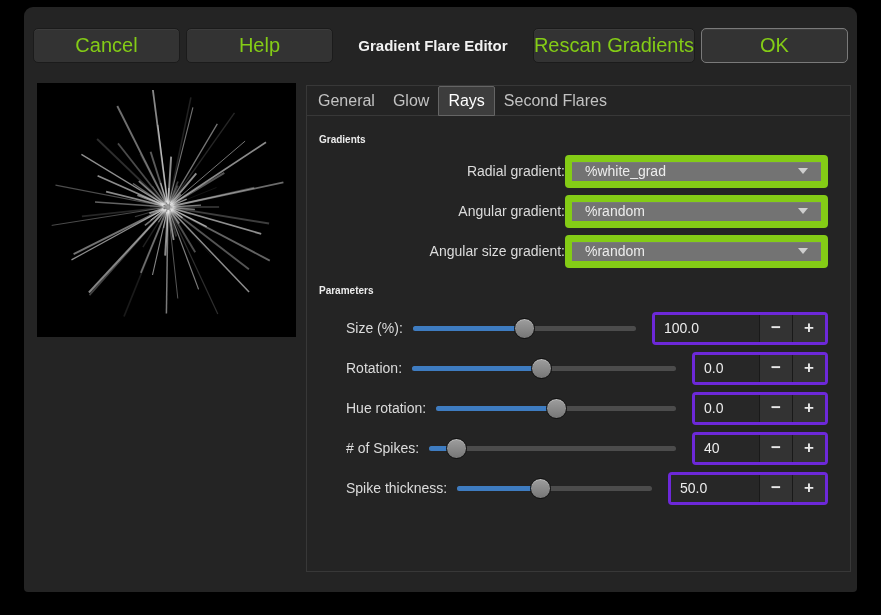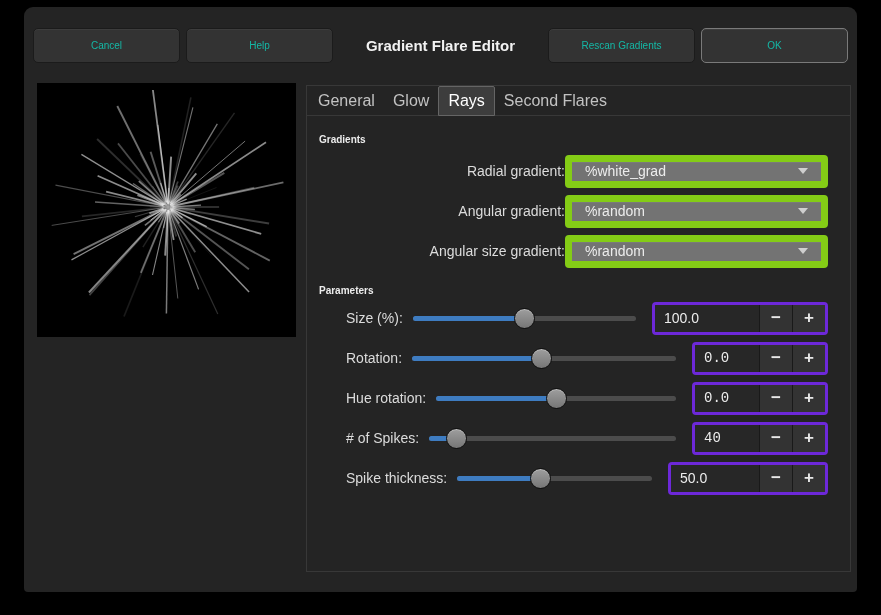--- a/index.html
+++ b/index.html
@@ -10,21 +10,21 @@
     font-family:"Liberation Sans", sans-serif;
   }
   .window {
     position:absolute; left:24px; top:7px; width:833px; height:585px;
     background:#242424; border-radius:9px 9px 4px 4px;
   }
   
   .header { display:flex; align-items:center; gap:6px; padding:21px 9px 0 9px; }
   .btn {
     height:35px; min-width:147px; background:#333333;
-    border:1px solid #1b1b1b; border-radius:5px; color:#14b8a6; font-size:10px;
+    border:1px solid #1b1b1b; border-radius:5px; color:#84cc16; font-size:20px;
     display:flex; align-items:center; justify-content:center; cursor:pointer;
     box-shadow:inset 0 1px 0 rgba(255,255,255,0.05);
   }
   .btn.ok { border-color:#7a7a7a; }
   .title { flex:1; text-align:center; color:#f2f2f2; font-weight:700; font-size:15px; }
   
   .preview { position:absolute; left:13px; top:76px; width:259px; height:254px; background:#000; }
   .preview svg { display:block; width:100%; height:100%; }
   
   .notebook {
@@ -35,21 +35,21 @@
   .tab {
     padding:0 9px; display:flex; align-items:center; font-size:16px;
     color:#c2c2c2; cursor:pointer; white-space:nowrap;
   }
   .tab.active {
     background:#3d3d3d; color:#ffffff; border:1px solid #656565;
     margin-bottom:-1px; border-radius:2px 2px 0 0;
   }
   .content { padding:12px 22px 0 12px; }
   .section-heading { font-size:10px; font-weight:700; color:#ececec; margin:6px 0 6px 0; }
-  .section-heading.params { margin-top:14px; margin-bottom:2px; }
+  .section-heading.params { margin-top:14px; margin-bottom:12px; }
   
   .grad-row { display:flex; align-items:center; height:40px; }
   .grad-label { width:246px; padding-right:0; text-align:right; font-size:14px; color:#dcdcdc; }
   .dropdown {
     flex:1; height:33px; background:#737373; border:7px solid #84cc16; border-radius:4px;
     display:flex; align-items:center; padding:0 13px; color:#ececec; font-size:14px;
     box-shadow:inset 0 1px 0 rgba(255,255,255,0.05); cursor:pointer;
   }
   .dd-arrow {
     margin-left:auto; width:0; height:0;
@@ -66,21 +66,21 @@
     position:absolute; top:0; width:21px; height:21px; border-radius:50%;
     background:linear-gradient(180deg,#9e9e9e,#767676);
     border:1px solid #0e0e0e; box-shadow:inset 0 1px 0 rgba(255,255,255,0.3);
   }
   .spin-group {
     display:flex; align-items:stretch; height:33px;
     border:3px solid #6d28d9; border-radius:4px; overflow:hidden;
     background:#272727; box-shadow:inset 0 1px 0 rgba(255,255,255,0.03);
   }
   .spin-entry { color:#ececec; font-size:14px; display:flex; align-items:center; padding-left:9px; background:#272727; }
-  .w-lg { width:104px; } .w-sm { width:64px;font-family:Liberation Mono, monospace; } .w-md { width:88px; }
+  .w-lg { width:104px; } .w-sm { width:64px; } .w-md { width:88px; }
   .spin-btn {
     width:33px; background:#333333; border-left:1px solid #191919;
     display:flex; align-items:center; justify-content:center;
     color:#e8e8e8; font-size:17px; font-weight:700; cursor:pointer;
   }
 </style>
 </head>
 <body>
 
 <div class="window">

